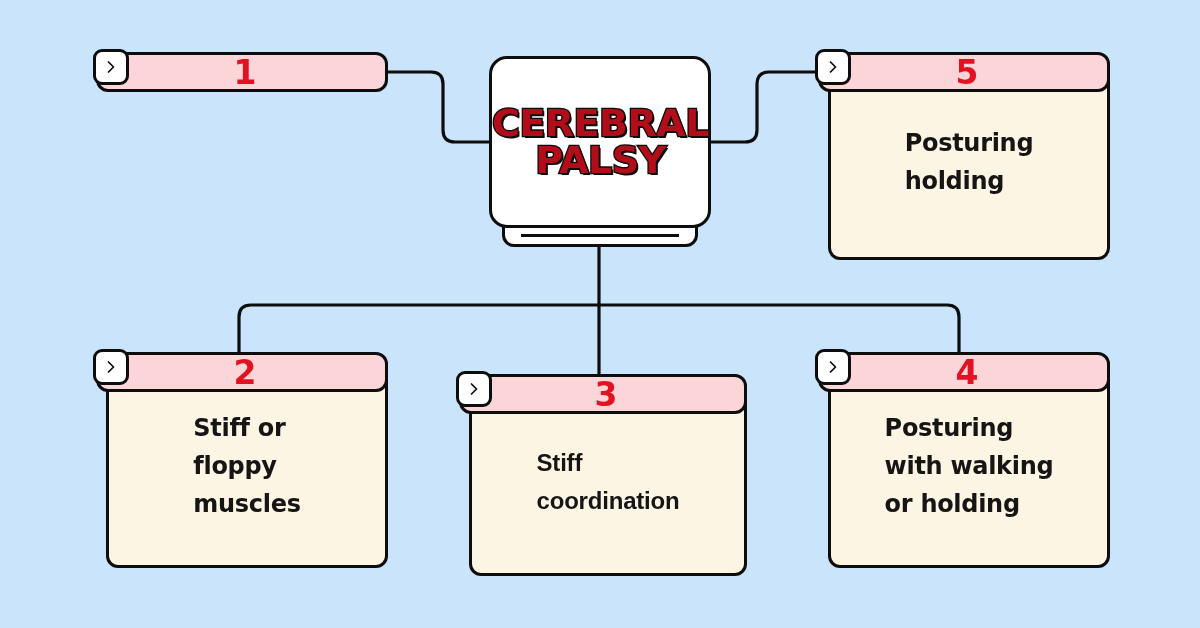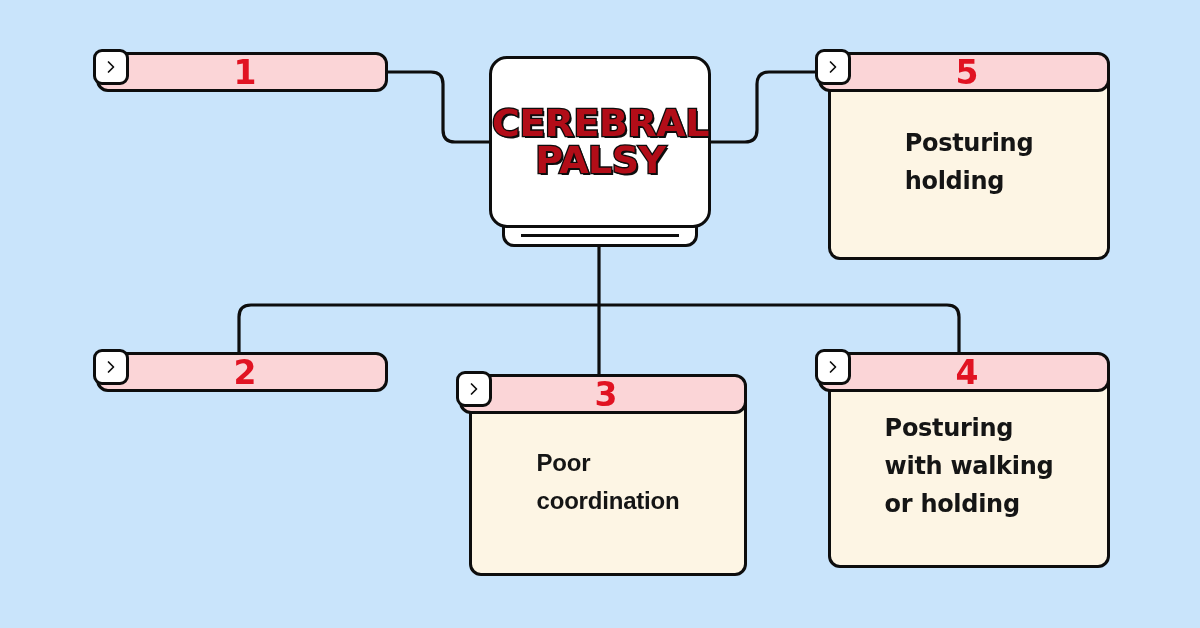--- a/index.html
+++ b/index.html
@@ -205,33 +205,38 @@
       <span class="card-num">5</span>
     </div>
     <div class="chev" style="left:-3px; top:-3px;">
       <svg width="16" height="16" viewBox="0 0 16 16" aria-hidden="true">
         <path d="M5.5 3 L10.5 8 L5.5 13" fill="none" stroke="#0d0d0d" stroke-width="1.7" stroke-linecap="round" stroke-linejoin="round"></path>
       </svg>
     </div>
   </div>
 
   <div class="card" style="left:96px; top:352px; width:292px; height:216px;">
+    <div class="card-body" style="width:282px; height:198px;">
+      <div class="card-text font-a">Stiff or
+floppy
+muscles</div>
+    </div>
     <div class="card-head" style="width:292px; height:40px;">
       <span class="card-num">2</span>
     </div>
     <div class="chev" style="left:-3px; top:-3px;">
       <svg width="16" height="16" viewBox="0 0 16 16" aria-hidden="true">
         <path d="M5.5 3 L10.5 8 L5.5 13" fill="none" stroke="#0d0d0d" stroke-width="1.7" stroke-linecap="round" stroke-linejoin="round"></path>
       </svg>
     </div>
   </div>
 
   <div class="card" style="left:459px; top:374px; width:288px; height:202px;">
     <div class="card-body" style="width:278px; height:184px;">
-      <div class="card-text font-b">Poor
+      <div class="card-text font-b">Stiff
 coordination</div>
     </div>
     <div class="card-head" style="width:288px; height:40px;">
       <span class="card-num">3</span>
     </div>
     <div class="chev" style="left:-3px; top:-3px;">
       <svg width="16" height="16" viewBox="0 0 16 16" aria-hidden="true">
         <path d="M5.5 3 L10.5 8 L5.5 13" fill="none" stroke="#0d0d0d" stroke-width="1.7" stroke-linecap="round" stroke-linejoin="round"></path>
       </svg>
     </div>

